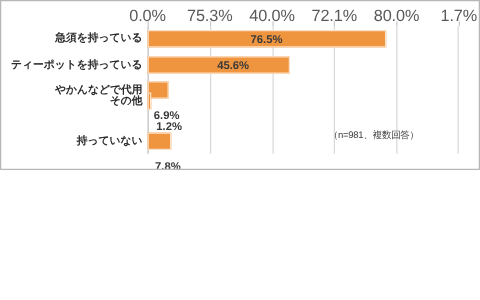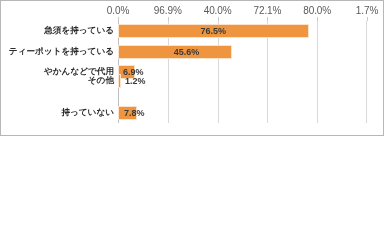--- a/index.html
+++ b/index.html
@@ -46,21 +46,21 @@
     position: absolute;
     left: 0;
     top: 0;
     width: 384px;
     height: 20px;
   }
   .tick-label {
     position: absolute;
     top: 4px;
     transform: translateX(-50%);
-    font-size: 10px;
+    font-size: 13px;
     color: #5a5a5a;
     white-space: nowrap;
     letter-spacing: -0.1px;
   }
   .tick-mark {
     position: absolute;
     top: 16px;
     width: 1px;
     height: 4px;
     background: #c9c9c9;
@@ -102,41 +102,42 @@
     font-size: 9px;
     font-weight: 700;
     color: #3a3a3a;
     white-space: nowrap;
   }
   .bar-value.inside {
     text-align: center;
   }
   .bar-value.outside {
     padding-left: 3px;
+    margin-top: 20px;
   }
 
   
   #annotation {
     position: absolute;
     left: 262px;
     top: 102px;
     font-size: 7.6px;
     color: #3f3f3f;
     white-space: nowrap;
     letter-spacing: -0.2px;
   }
 </style>
 </head>
 <body>
 
 <div id="chart-root">
 
   <div id="x-axis">
     <span class="tick-label" style="left:117px">0.0%</span>
-    <span class="tick-label" style="left:166.8px">96.9%</span>
+    <span class="tick-label" style="left:166.8px">75.3%</span>
     <span class="tick-label" style="left:216.6px">40.0%</span>
     <span class="tick-label" style="left:266.4px">72.1%</span>
     <span class="tick-label" style="left:316.2px">80.0%</span>
     <span class="tick-label" style="left:366px">1.7%</span>
 
     <span class="tick-mark" style="left:117px"></span>
     <span class="tick-mark" style="left:166.8px"></span>
     <span class="tick-mark" style="left:216.6px"></span>
     <span class="tick-mark" style="left:266.4px"></span>
     <span class="tick-mark" style="left:316.2px"></span>
@@ -177,14 +178,15 @@
     </div>
 
     <div class="row" style="top:81.6px">
       <span class="cat-label">持っていない</span>
       <div class="bar" style="width:19.4px"></div>
       <span class="bar-value outside" style="left:3px">7.8%</span>
     </div>
 
   </div>
 
+  <div id="annotation">（n=981、複数回答）</div>
 
 </div>
 
 </body></html>

